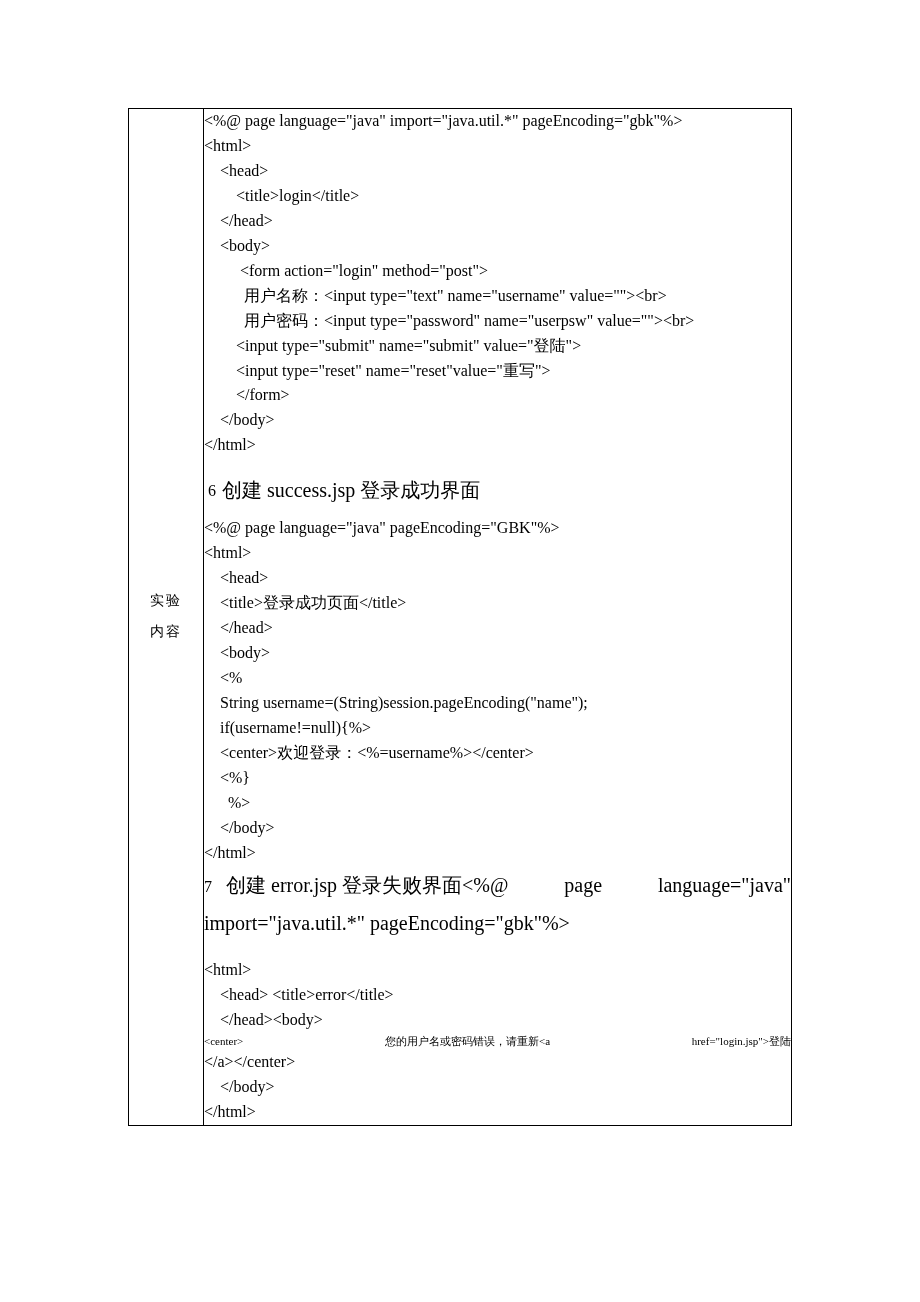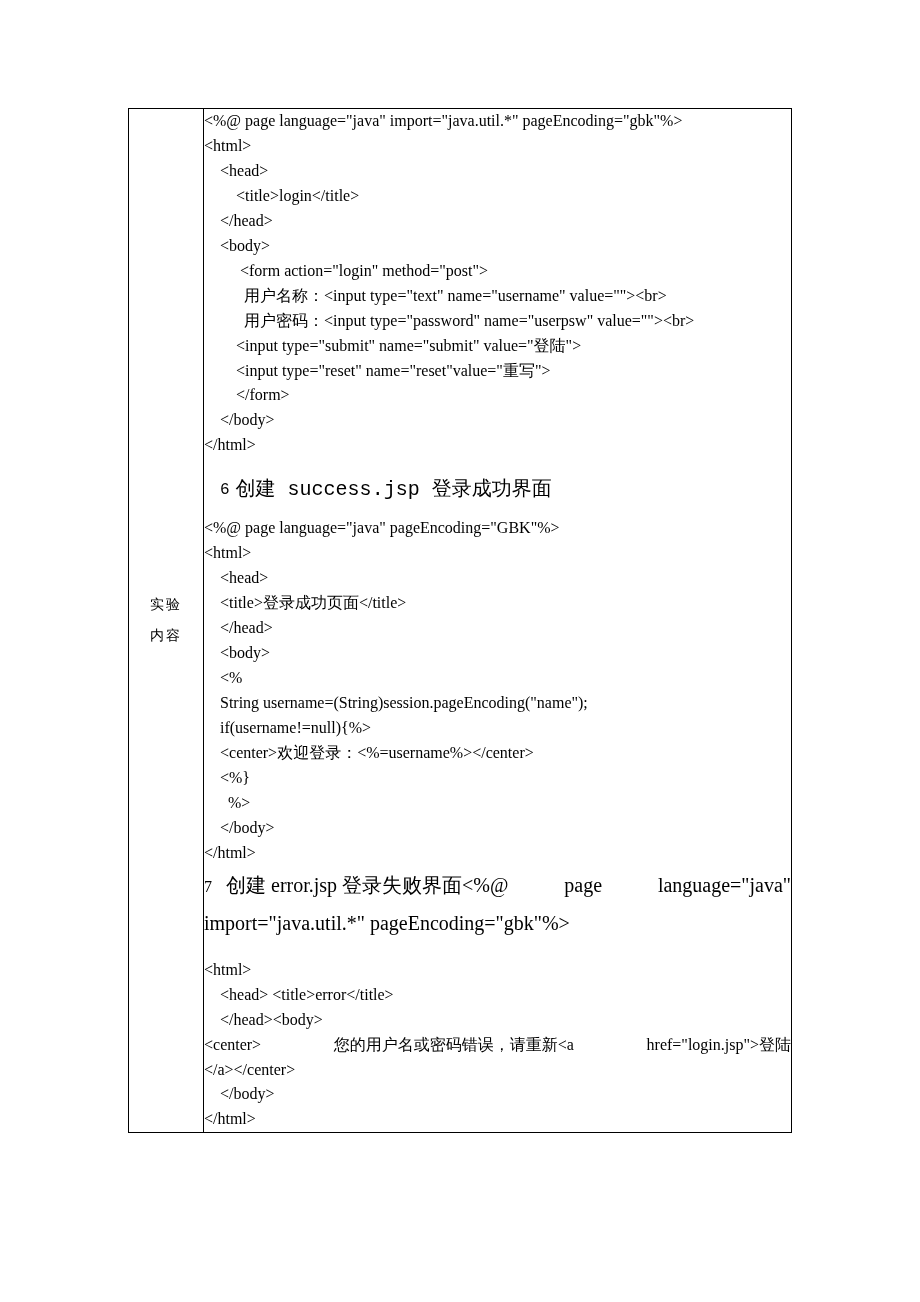--- a/index.html
+++ b/index.html
@@ -39,45 +39,45 @@
     padding: 10px 8px 10px 12px;
   }
   .code-line {
     font-family: "Times New Roman", "SimSun", serif;
     font-size: 16px;
     line-height: 1.56;
     white-space: pre;
     margin: 0;
   }
   .section-heading {
-    font-family: Liberation Mono, monospace;
+    font-family: Liberation Serif, serif;
     font-size: 20px;
     line-height: 1.4;
-    margin: 18px 0 12px 16px;
+    margin: 18px 0 12px 4px;
   }
   .section-heading .num {
     font-size: 16px;
     vertical-align: 1px;
     margin-right: 6px;
   }
   .just-line {
     display: flex;
     justify-content: space-between;
     font-size: 20px;
     line-height: 1.9;
   }
   .just-line2 {
     font-size: 20px;
     line-height: 1.9;
     margin-bottom: 16px;
   }
   .wide-line {
     display: flex;
     justify-content: space-between;
-    font-size: 16px;
+    font-size: 11px;
     line-height: 1.56;
   }
 </style>
 </head>
 <body>
 
 <div class="page">
   <table class="tbl">
     <tbody>
         <tr>

